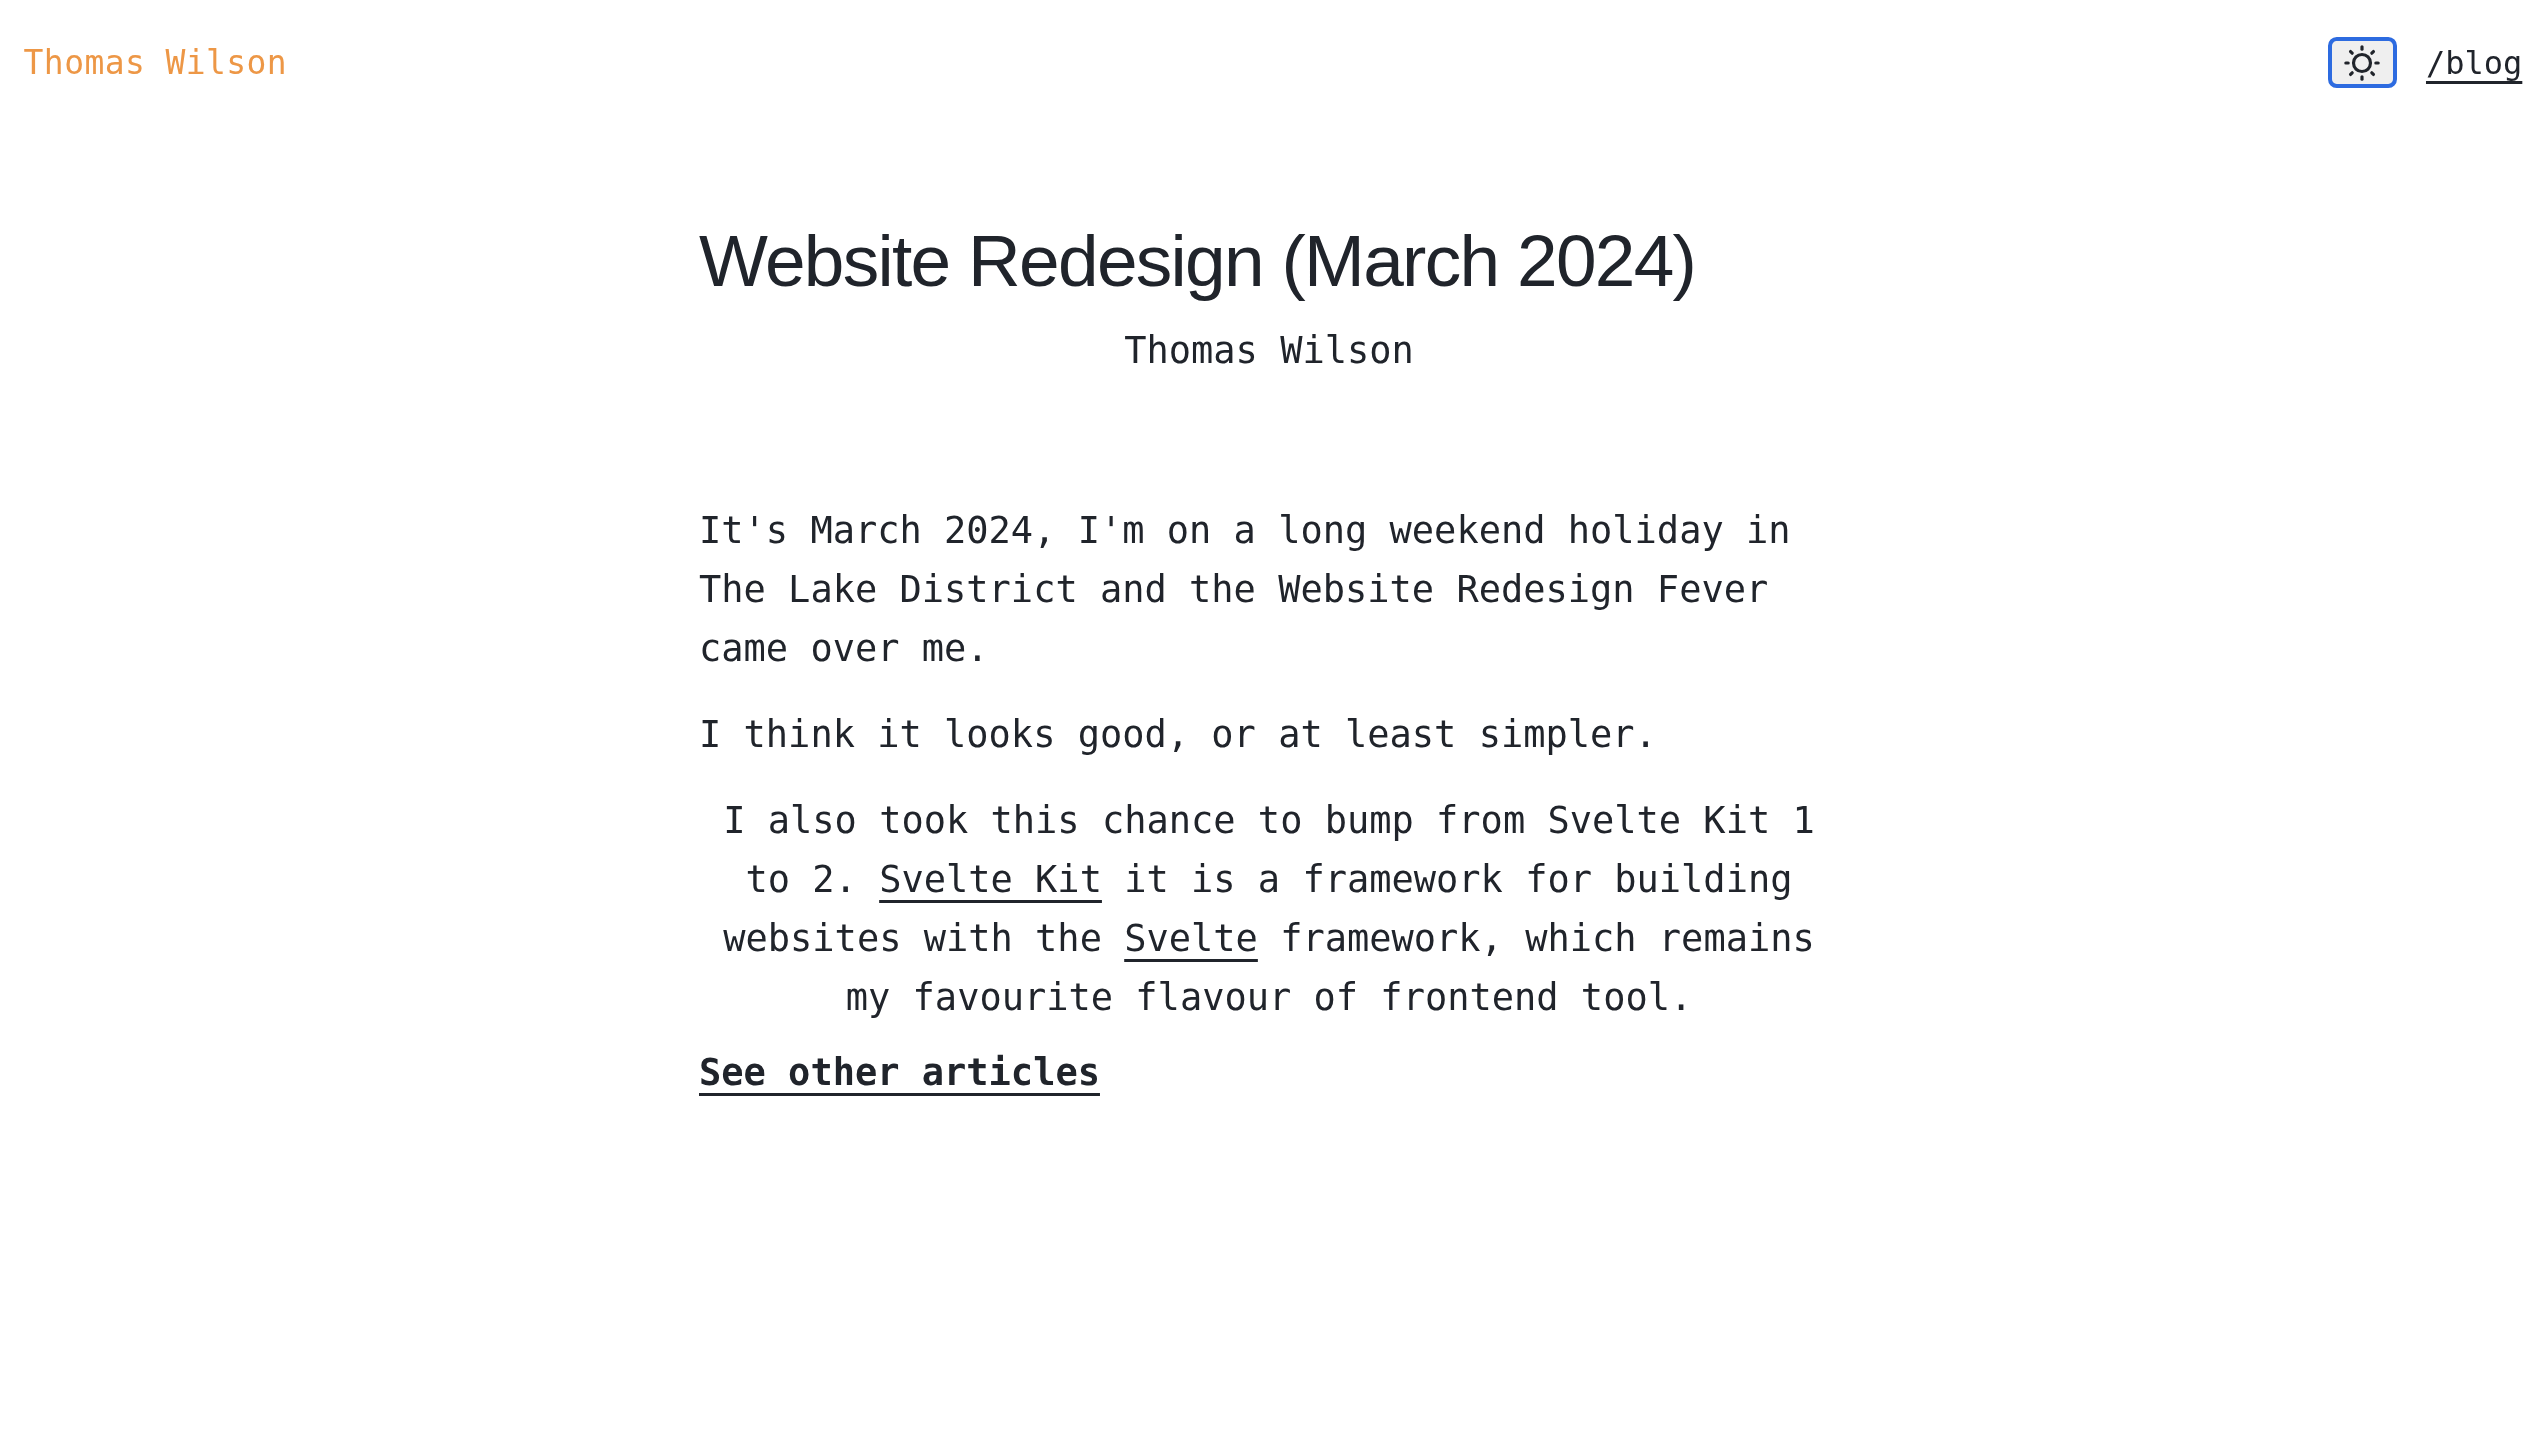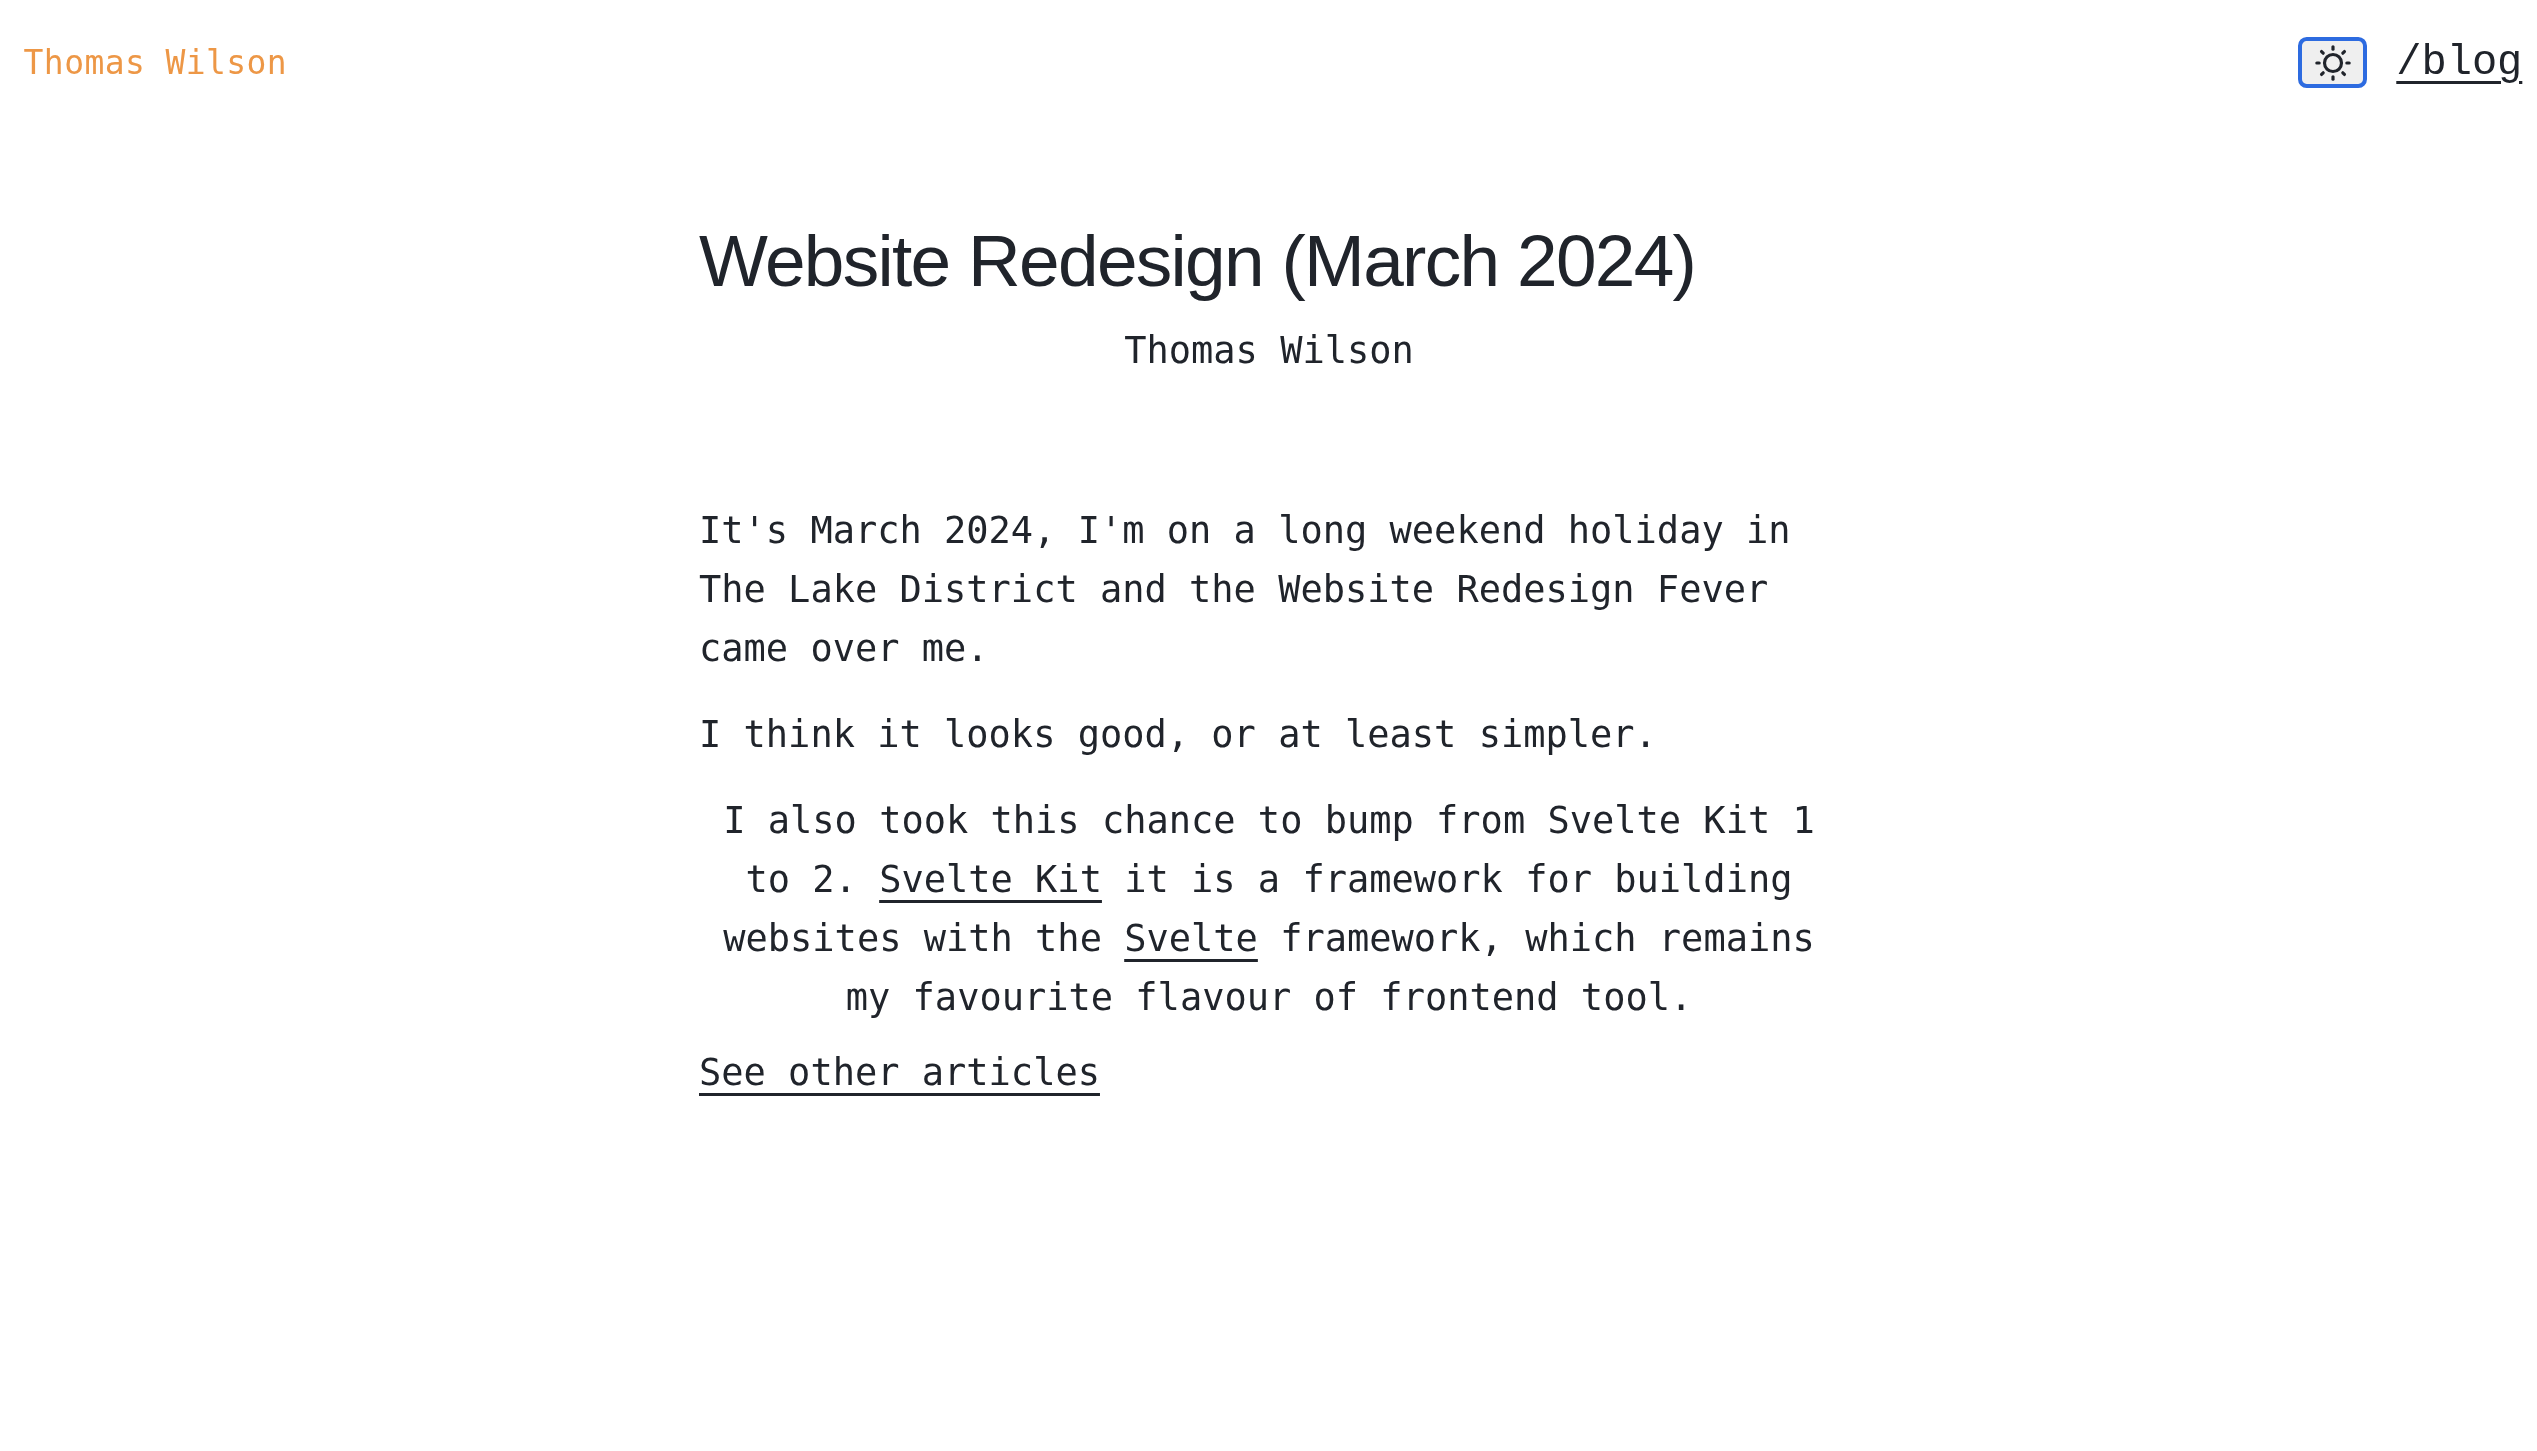--- a/index.html
+++ b/index.html
@@ -40,27 +40,26 @@
     border-radius: 8.7px;
     background: #efefef;
     display: flex;
     align-items: center;
     justify-content: center;
     padding: 0;
     cursor: pointer;
   }
   .theme-btn svg { display: block; }
   .blog-link {
-    font-size: 42px;
+    font-size: 32px;
     color: #20242b;
     text-decoration: underline;
     text-decoration-thickness: 2.6px;
     text-underline-offset: 7px;
     cursor: pointer;
-    font-family: Liberation Mono, monospace;
   }
 
   
   .main {
     width: 1140px;
     margin: 0 auto;
   }
   .page-title {
     margin: 131px 0 0 0;
     font-family: "Liberation Sans", "DejaVu Sans", sans-serif;
@@ -84,21 +83,21 @@
     line-height: 1.1;
   }
   .article {
     margin-top: 129px;
     font-size: 37px;
     line-height: 59px;
     text-align: left;
   }
   .article p { margin: 0 0 27px 0; }
   .article p.tight { margin-bottom: 16.6px; text-align: center; }
-  .article p.see-other { margin-bottom: 0; }
+  .article p.see-other { margin-bottom: 0; font-weight: bold; }
   .article a {
     color: inherit;
     text-decoration: underline;
     text-decoration-thickness: 3.1px;
     text-underline-offset: 7.9px;
     cursor: pointer;
   }
 </style>
 </head>
 <body>

